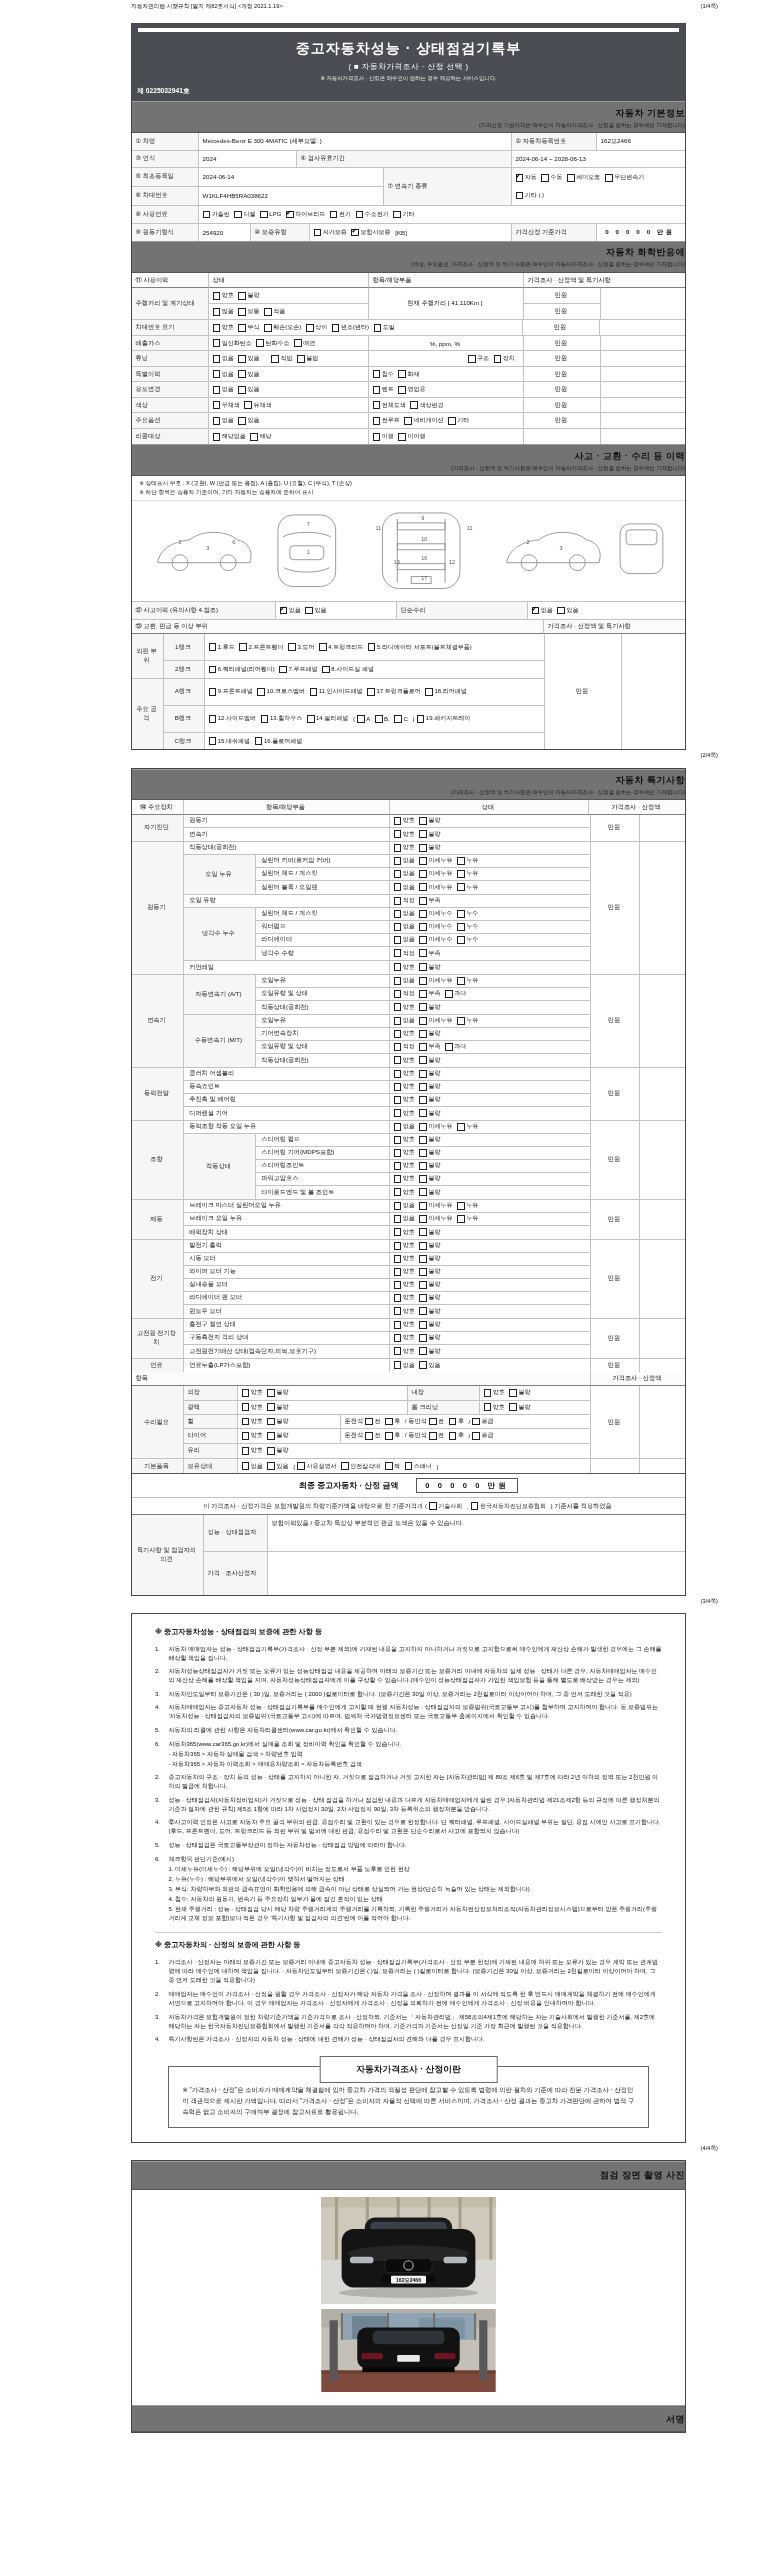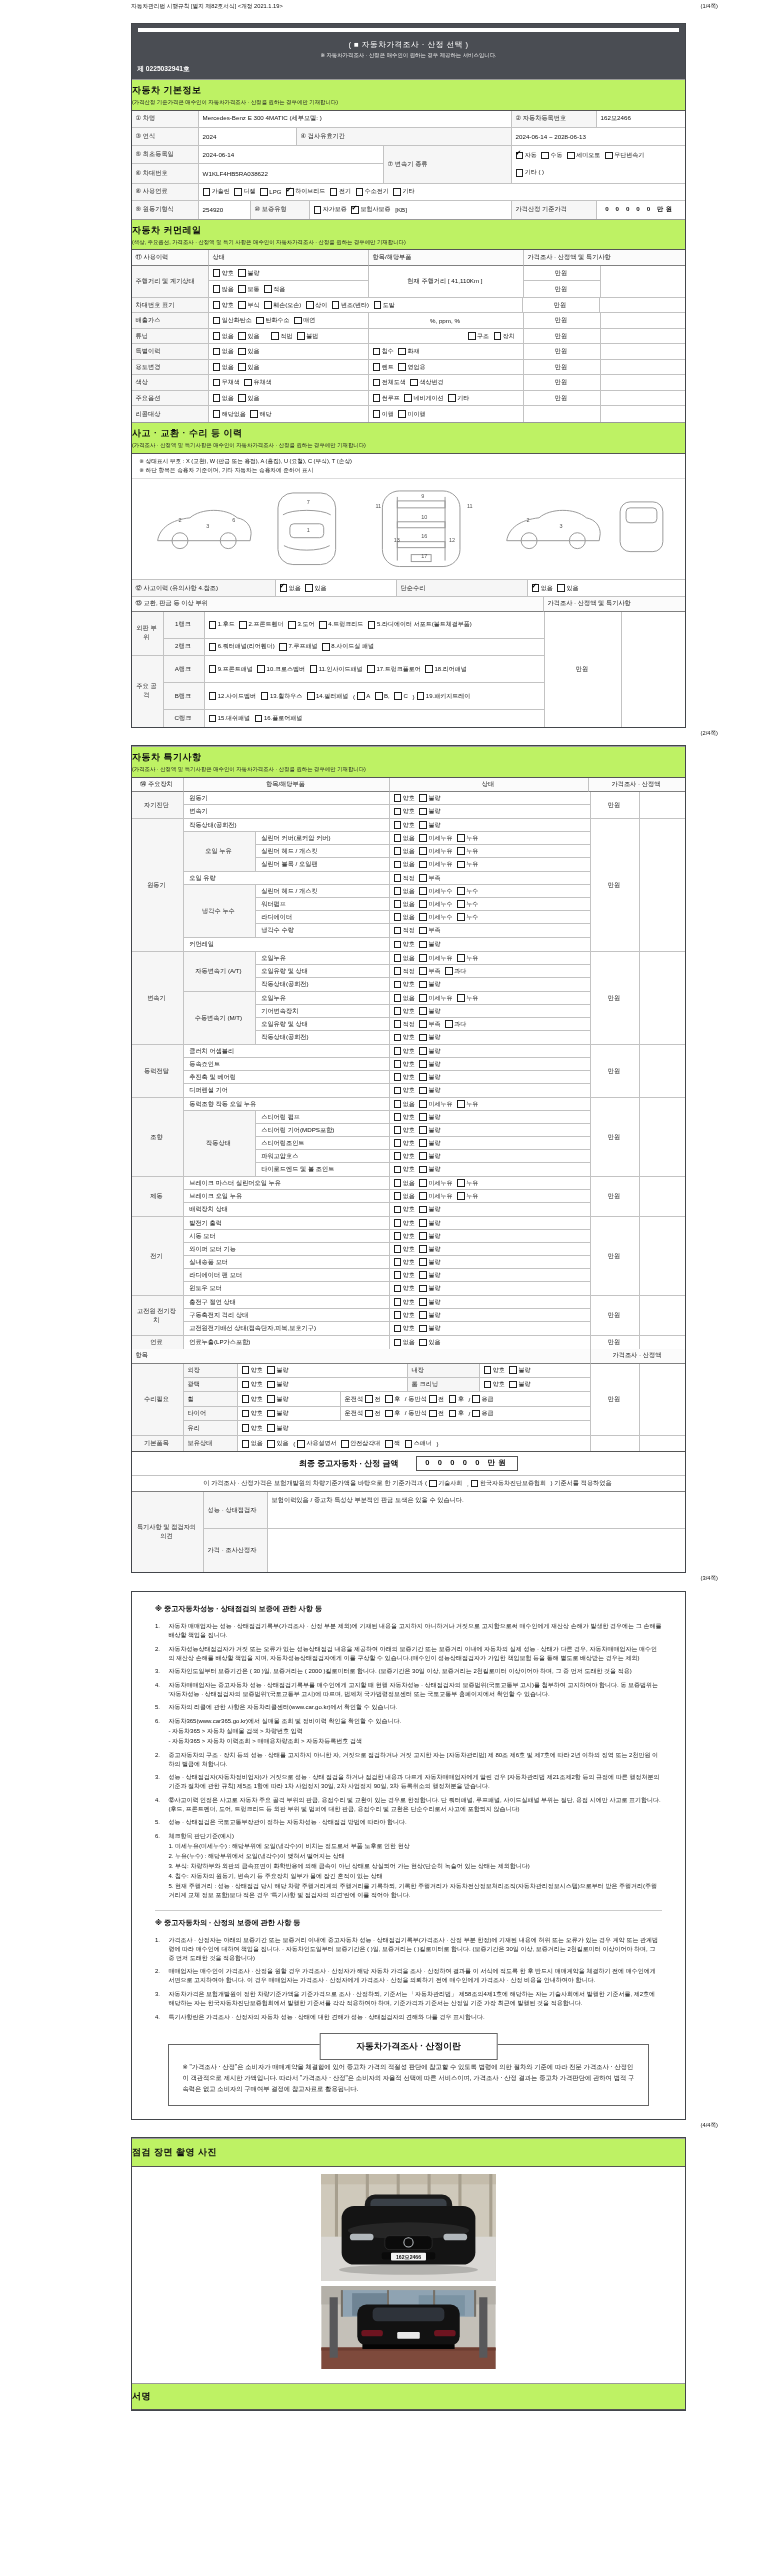--- a/index.html
+++ b/index.html
@@ -8,21 +8,21 @@
   .block{border:1px solid #43464b;margin-left:131px;width:553px;background:#fff;box-sizing:content-box;}
   .pagemark{width:587px;margin-left:131px;text-align:right;font-size:5.7px;padding:2.1px 0 7.2px;color:#111;}
   
   .dark{background:#4a4d53;color:#fff;padding:3.1px 5.2px 5.2px;}
   .dark .strip{height:4.1px;background:#fff;margin:0 1px 8.2px;}
   .dark .t1{text-align:center;font-size:14px;font-weight:bold;letter-spacing:1px;}
   .dark .t2{text-align:center;font-size:7.7px;margin-top:4.6px;letter-spacing:0.5px;}
   .dark .t3{text-align:center;font-size:5.4px;margin-top:2.6px;color:#e8e8e8;}
   .dark .docno{font-size:6.7px;font-weight:bold;margin-top:5.2px;text-align:left;}
   
-  .band{background:#bef264;border-top:0.5px solid #9a9a9a;border-bottom:0.8px solid #555;text-align:left;padding:4.1px 0 3.6px;}
+  .band{background:#737373;border-top:0.5px solid #9a9a9a;border-bottom:0.8px solid #555;text-align:right;padding:4.1px 0 3.6px;}
   .band .bt{font-size:9px;font-weight:bold;letter-spacing:0.5px;}
   .band .bs{font-size:5.4px;margin-top:2.1px;color:#222;}
   
   .tbl{width:100%;}
   .trow{display:flex;align-items:stretch;}
   .tcell{border-right:0.5px solid #c3c3c3;border-bottom:0.5px solid #c3c3c3;display:flex;align-items:center;flex-wrap:wrap;padding:1px 3.6px;font-size:6.2px;box-sizing:border-box;background:#fff;}
   .tcell:last-child{border-right:none;}
   .trow:last-child > .tcell{border-bottom:none;}
   .tcell.col{flex-direction:column;padding:0;align-items:stretch;justify-content:flex-start;}
   .tcell.col > .trow{width:100%;flex:1;}
@@ -70,20 +70,21 @@
 <body>
 
 <div class="metaRow">
   <span>자동차관리법 시행규칙 [별지 제82호서식] &lt;개정 2021.1.19&gt;</span>
   <span>(1/4쪽)</span>
 </div>
 
 <div class="block">
   <div class="dark">
     <div class="strip"></div>
+    <div class="t1">중고자동차성능 · 상태점검기록부</div>
     <div class="t2">(  ■ 자동차가격조사 · 산정 선택  )</div>
     <div class="t3">※ 자동차가격조사 · 산정은 매수인이 원하는 경우 제공하는 서비스입니다.</div>
     <div class="docno">제 0225032941호</div>
   </div>
 
   <div class="band">
     <div class="bt">자동차 기본정보</div>
     <div class="bs">(가격산정 기준가격은 매수인이 자동차가격조사 · 산정을 원하는 경우에만 기재합니다)</div>
   </div>
   <div class="tbl">
@@ -220,21 +221,21 @@
         <div class="tcell lab" style="width: 85px;">
           <span class="tx">가격산정 기준가격</span>
         </div>
         <div class="tcell cen amt2" style="width: 88px;">
           <span class="tx">0 0 0 0 0 만원</span>
         </div>
       </div>
     </div>
 
   <div class="band">
-    <div class="bt">자동차 커먼레일</div>
+    <div class="bt">자동차 화학반응에</div>
     <div class="bs">(색상, 주요옵션, 가격조사 · 산정액 및 특기 사항은 매수인이 자동차가격조사 · 산정을 원하는 경우에만 기재합니다)</div>
   </div>
   <div class="tbl">
       <div class="trow hdr" style="min-height: 15.5px;">
         <div class="tcell" style="width: 77px;">
           <span class="tx">⑪ 사용이력</span>
         </div>
         <div class="tcell" style="width: 160px;">
           <span class="tx">상태</span>
         </div>

